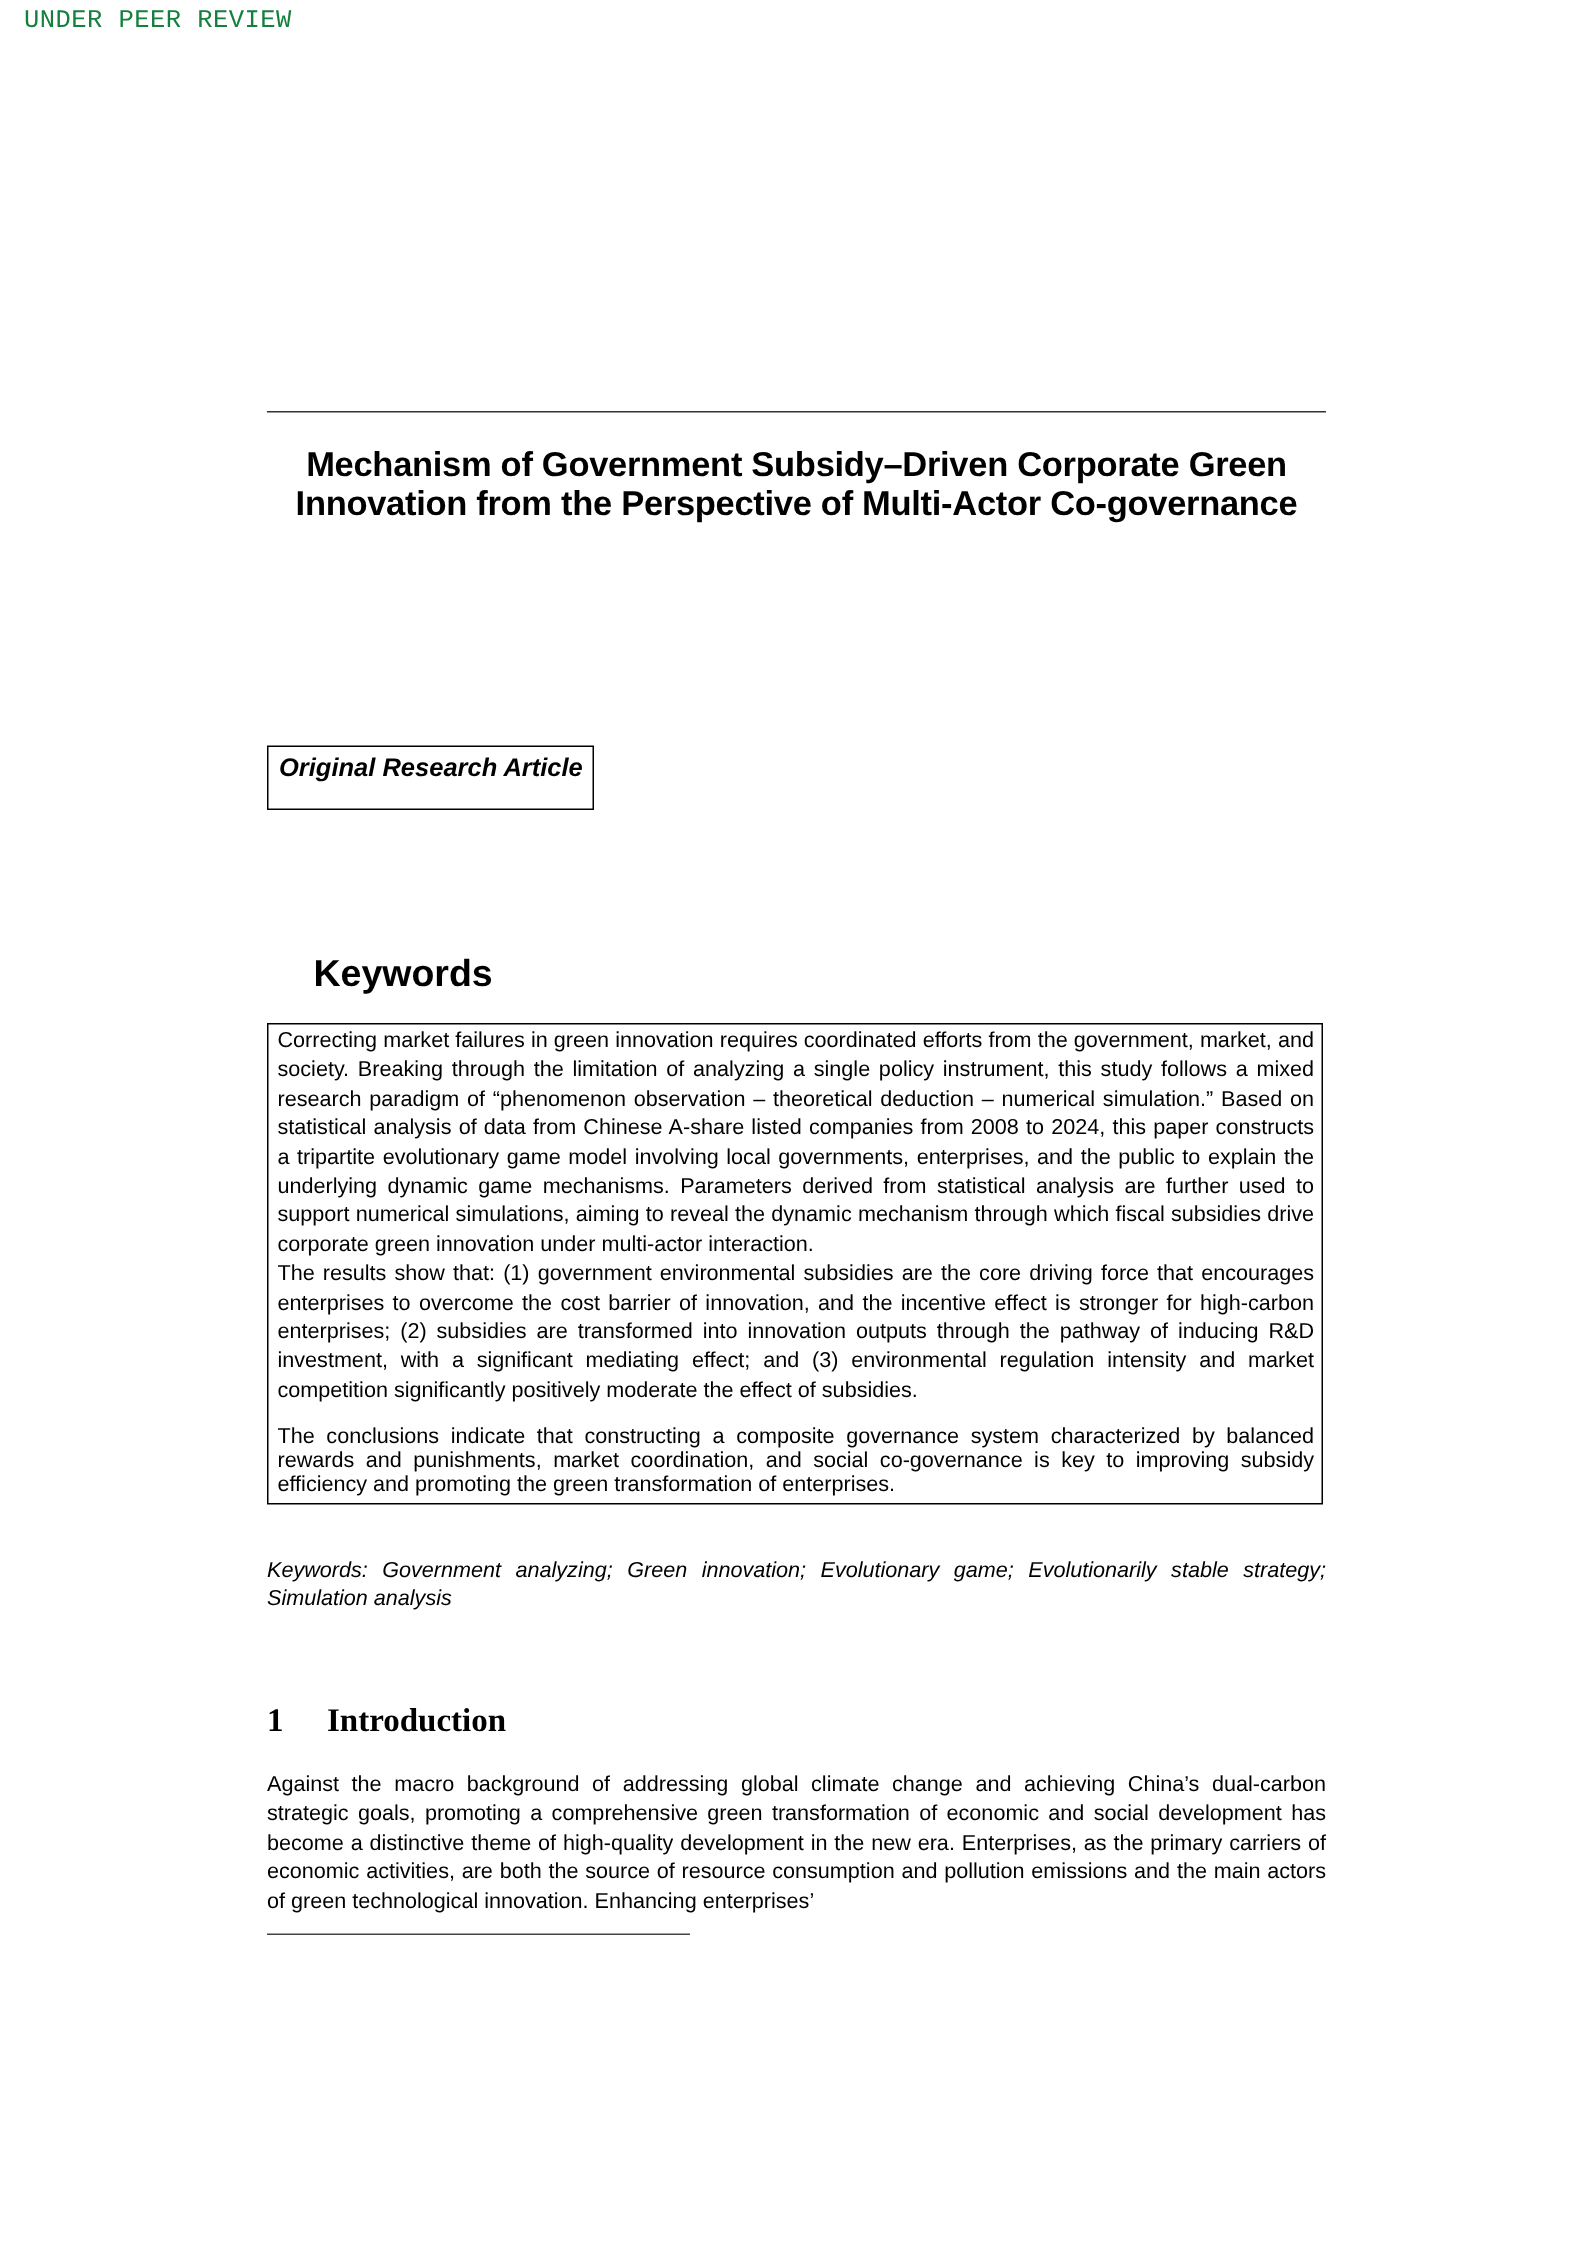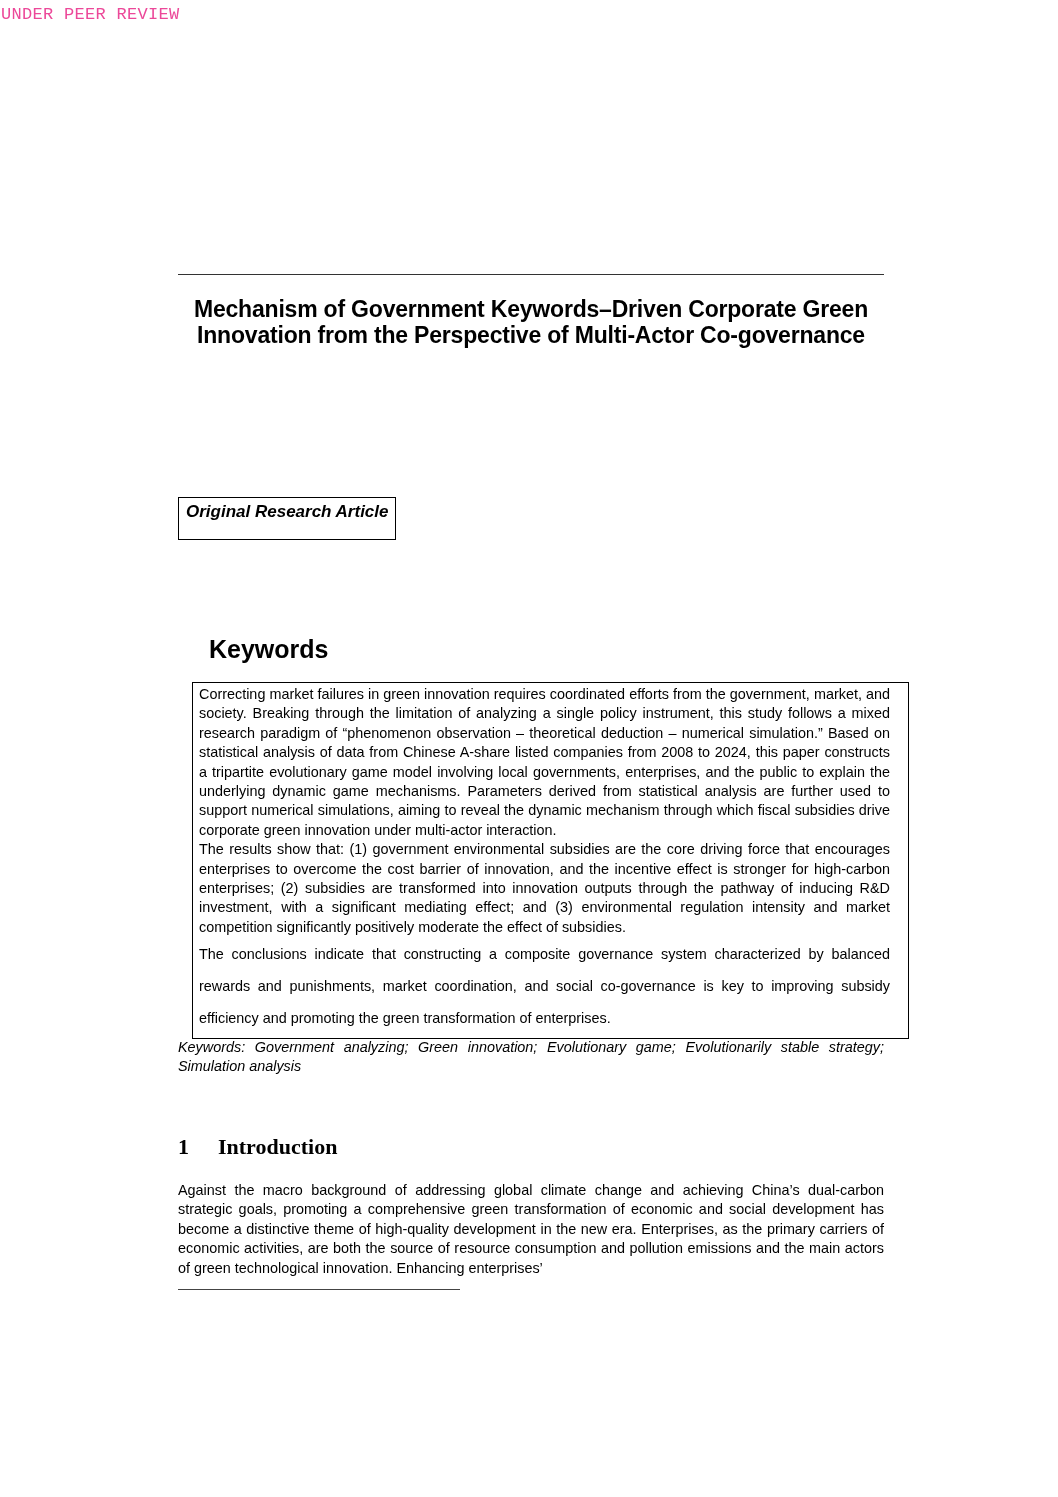--- a/index.html
+++ b/index.html
@@ -1,49 +1,49 @@
 <!DOCTYPE html>
 <html><head>
 <meta charset="utf-8">
 <style>
   html, body { margin: 0; padding: 0; background: #ffffff; }
   body {
     width: 1058px; height: 1497px; position: relative; overflow: hidden;
     font-family: "Liberation Sans", sans-serif; color: #000;
   }
   .watermark {
-    position: absolute; left: 1px; top: 5px;
+    position: absolute; left: 16px; top: 5px;
     font-family: "Liberation Mono", monospace; font-size: 17px; letter-spacing: 0.3px;
-    color: #ec4899;
+    color: #15803d;
   }
   .top-rule {
     position: absolute; left: 178px; top: 274px; width: 706px; height: 0;
     border-top: 1px solid #333;
   }
   .title {
     position: absolute; left: 178px; top: 296px; width: 706px;
     text-align: center; font-weight: bold; font-size: 23px; line-height: 26px;
     letter-spacing: -0.2px;
   }
   .article-type {
     position: absolute; left: 178px; top: 497px;
     border: 1px solid #000; padding: 3px 6px 16px 7px;
     font-weight: bold; font-style: italic; font-size: 17px; line-height: 22px;
   }
   .abstract-heading {
     position: absolute; left: 209px; top: 634px;
     font-weight: bold; font-size: 25px; line-height: 30px;
   }
   .abstract-box {
-    position: absolute; left: 192px; top: 682px; width: 691px;
-    border: 1px solid #000; padding: 2px 18px 4px 6px;
+    position: absolute; left: 178px; top: 682px; width: 691px;
+    border: 1px solid #000; padding: 2px 5px 4px 6px;
     font-size: 14.4px; line-height: 19.4px; text-align: justify;
   }
   .abstract-box p { margin: 0; }
-  .abstract-box p.concl { line-height: 32px; margin-top: 1px; }
+  .abstract-box p.concl { line-height: 16px; margin-top: 13px; }
   .keywords {
     position: absolute; left: 178px; top: 1038px; width: 706px;
     font-style: italic; font-size: 14.4px; line-height: 19.4px; text-align: justify;
   }
   .section-heading {
     position: absolute; left: 178px; top: 1132px;
     font-weight: bold; font-size: 22px; line-height: 30px; font-family: Liberation Serif, serif;
   }
   .section-heading .num { display: inline-block; width: 40px; }
   .intro-text {
@@ -55,21 +55,21 @@
     border-top: 1px solid #444;
   }
 </style>
 </head>
 <body>
 
 <div class="watermark">UNDER PEER REVIEW</div>
 
 <div class="top-rule"></div>
 
-<h1 class="title" style="margin:0;">Mechanism of Government Keywords–Driven Corporate Green Innovation from the Perspective of Multi-Actor Co-governance</h1>
+<h1 class="title" style="margin:0;">Mechanism of Government Subsidy–Driven Corporate Green Innovation from the Perspective of Multi-Actor Co-governance</h1>
 
 <div class="article-type">Original Research Article</div>
 
 <h2 class="abstract-heading" style="margin:0;">Keywords</h2>
 
 <div class="abstract-box">
   <p>Correcting market failures in green innovation requires coordinated efforts from the government, market, and society.  Breaking through the limitation of analyzing a single policy instrument, this study follows a mixed research paradigm of “phenomenon observation – theoretical deduction – numerical simulation.” Based on statistical analysis of data from Chinese A-share listed companies from 2008 to 2024, this paper constructs a tripartite evolutionary game model involving local governments, enterprises, and the public to explain the underlying dynamic game mechanisms. Parameters derived from statistical analysis are further used to support numerical simulations, aiming to reveal the dynamic mechanism through which fiscal subsidies drive corporate green innovation under multi-actor interaction.</p>
   <p>The results show that:  (1) government environmental subsidies are the core driving force that encourages enterprises to overcome the cost barrier of innovation, and the incentive effect is stronger for high-carbon enterprises; (2) subsidies are transformed into innovation outputs through the pathway of inducing R&amp;D investment, with a significant mediating effect; and (3) environmental regulation intensity and market competition significantly positively moderate the effect of subsidies.</p>
   <p class="concl">The conclusions indicate that constructing a composite governance system characterized by balanced rewards and punishments, market coordination, and social co-governance is key to improving subsidy efficiency and promoting the green transformation of enterprises.</p>
 </div>

